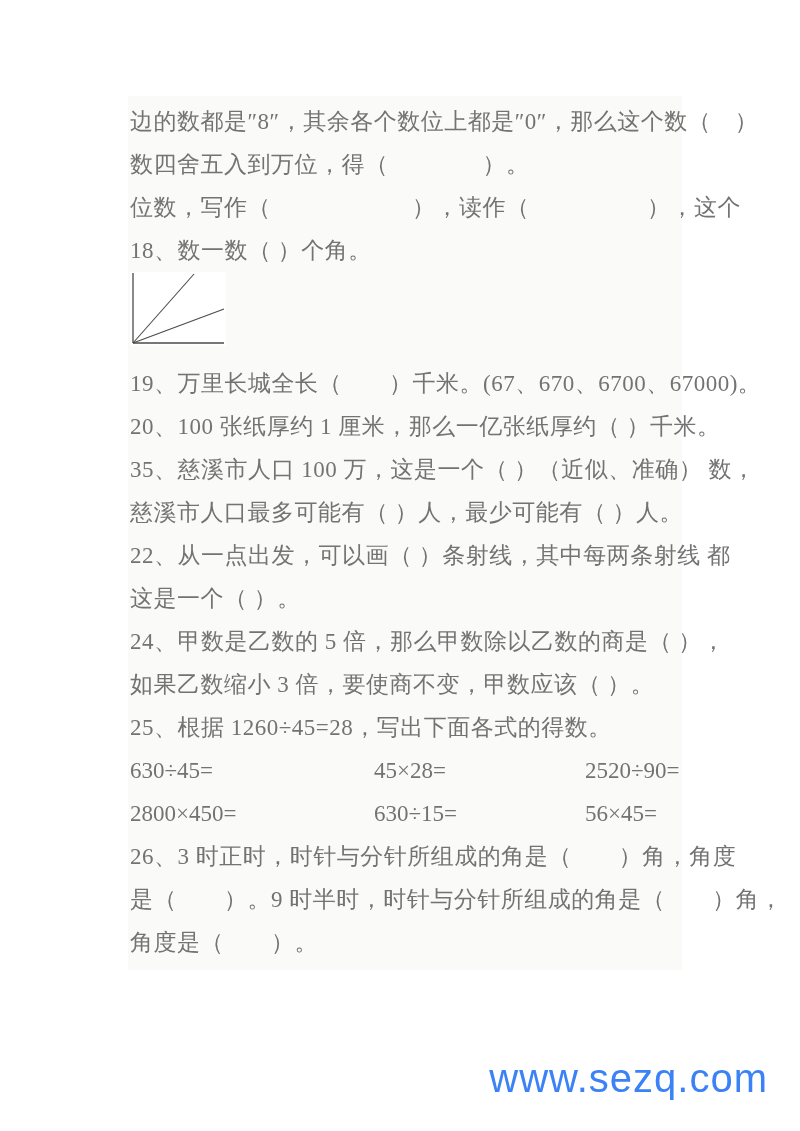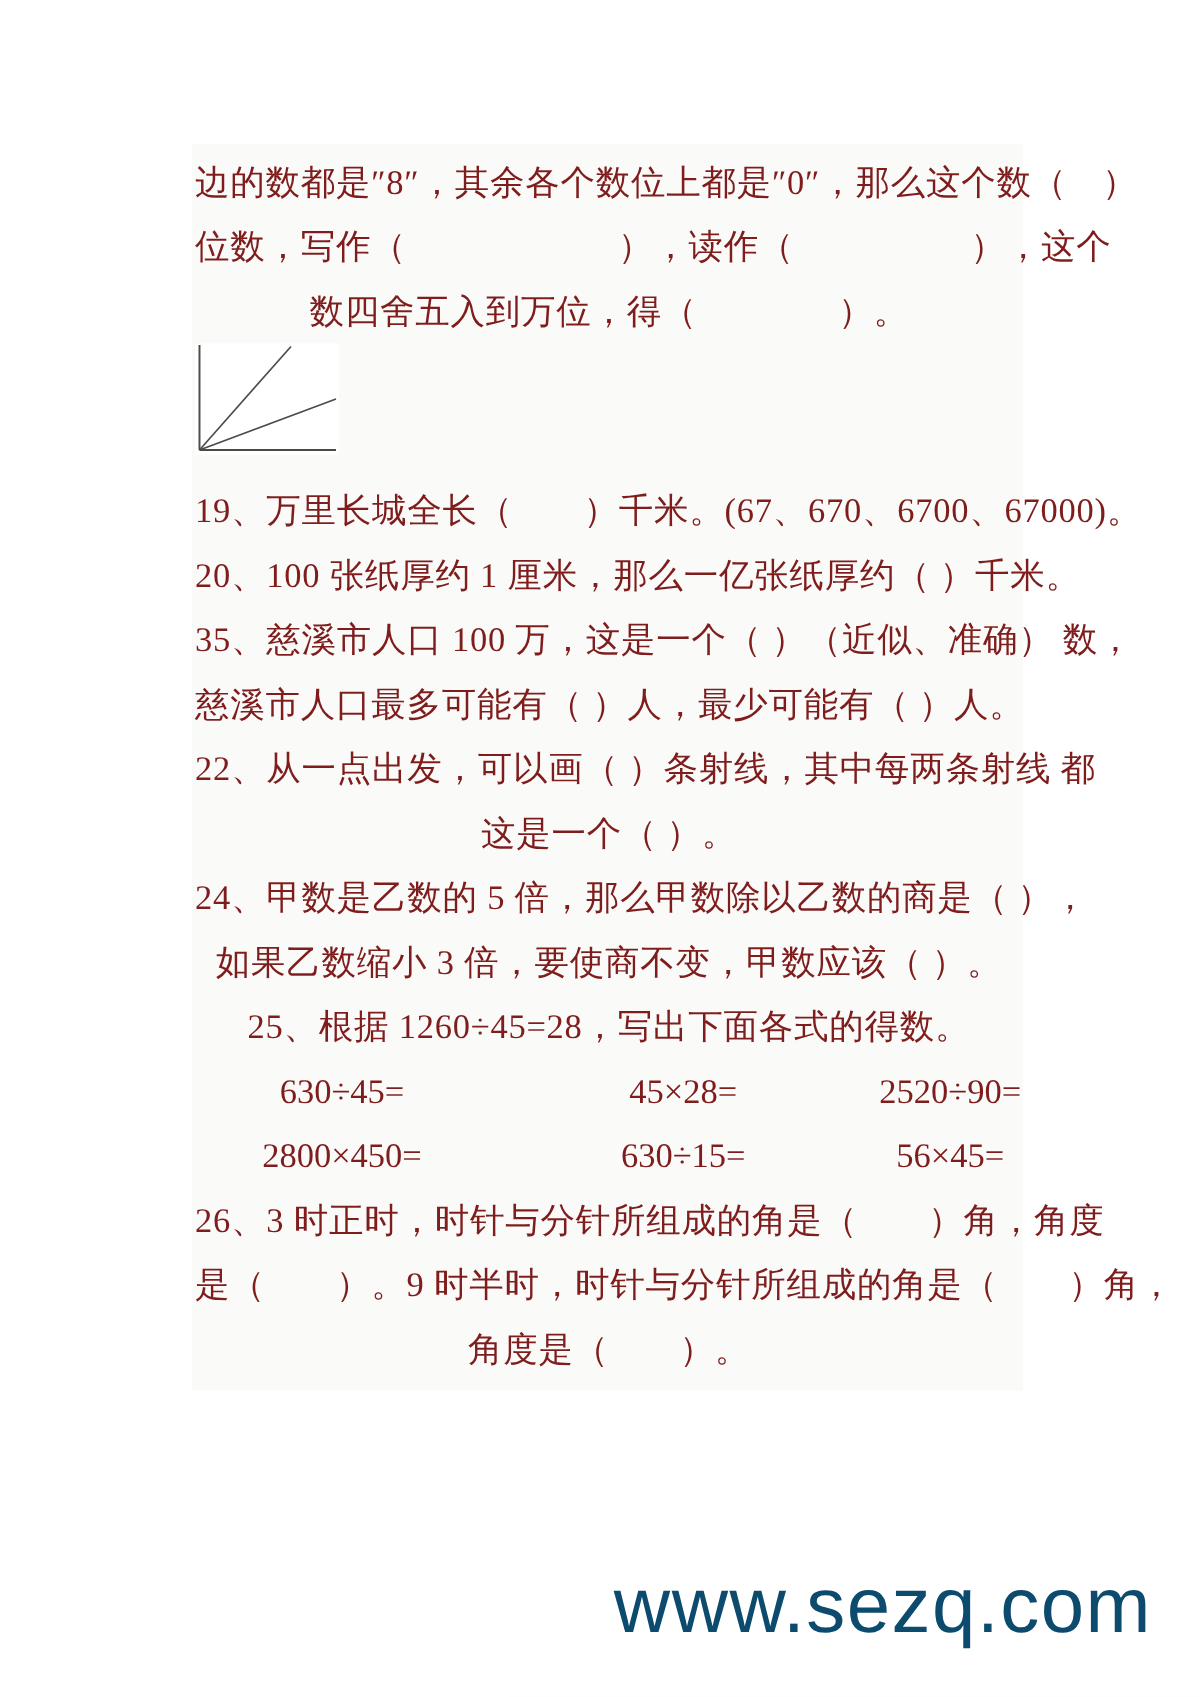--- a/index.html
+++ b/index.html
@@ -13,22 +13,21 @@
     position: relative;
     width: 800px; height: 1131px;
     background: #ffffff;
   }
   .content {
     position: absolute;
     left: 128px; top: 96px;
     width: 554px;
     background: #fafaf9;
     padding: 4px 0 6px 2px;
-    color: #7f1d1d;
-    text-align: center;
+    color: #737373;
   }
   .line {
     height: 43px;
     line-height: 43px;
     font-size: 23px;
     white-space: nowrap;
     letter-spacing: 0.5px;
   }
   .figure {
     width: 96px;
@@ -46,35 +45,36 @@
     gap: 48px;
   }
   .eq-cell-1 { width: 196px; }
   .eq-cell-2 { width: 163px; }
   .eq-cell-3 { flex: 1; font-family: Liberation Serif, serif; }
   .watermark {
     position: absolute;
     right: 32px;
     bottom: 30px;
     font-family: "Liberation Sans", "DejaVu Sans", sans-serif;
-    font-size: 52px;
+    font-size: 40px;
     font-weight: 400;
-    color: #0c4a6e;
+    color: #3b82f6;
     letter-spacing: 1px;
   }
 </style>
 </head>
 <body>
 
 <div class="page">
   <div class="content">
 
     <div class="line">边的数都是″8″，其余各个数位上都是″0″，那么这个数（　）</div>
+    <div class="line">数四舍五入到万位，得（　　　　）。</div>
     <div class="line">位数，写作（　　　　　　），读作（　　　　　），这个</div>
-    <div class="line">数四舍五入到万位，得（　　　　）。</div>
+    <div class="line">18、数一数（ ）个角。</div>
 
     <div class="figure">
       <svg width="96" height="74" viewBox="0 0 96 74">
         <line x1="3" y1="71" x2="3" y2="1" stroke="#4a4a4a" stroke-width="1.3"></line>
         <line x1="3" y1="71" x2="64" y2="2" stroke="#4a4a4a" stroke-width="1.1"></line>
         <line x1="3" y1="71" x2="94" y2="37" stroke="#4a4a4a" stroke-width="1.1"></line>
         <line x1="3" y1="71" x2="94" y2="71" stroke="#4a4a4a" stroke-width="1.4"></line>
       </svg>
     </div>
 

